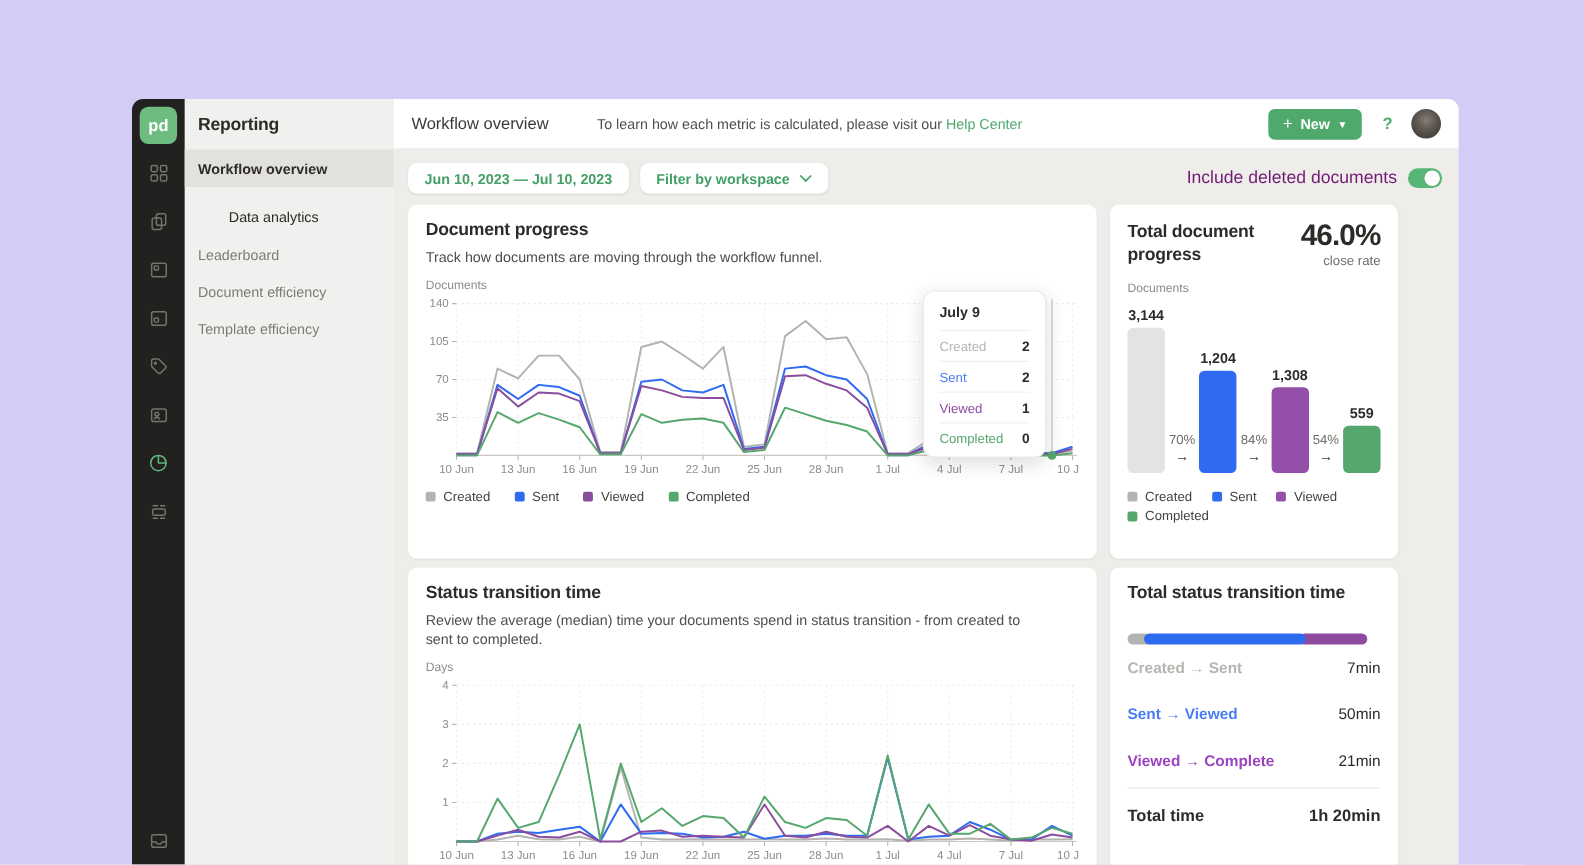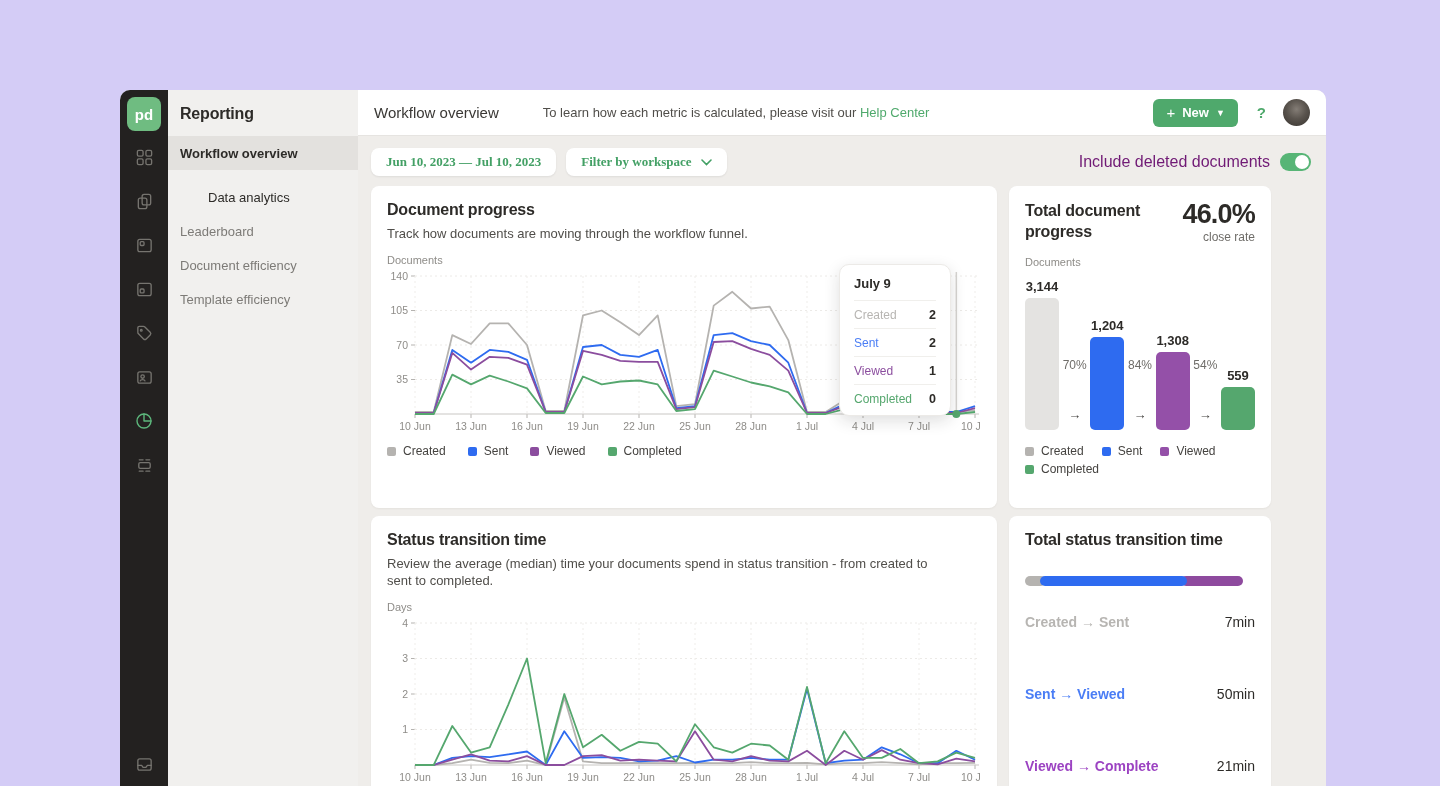--- a/index.html
+++ b/index.html
@@ -39,21 +39,21 @@
              padding:0 13px; font-size:13px; font-weight:700; display:flex; align-items:center; gap:7px; cursor:pointer;
              font-family:inherit; }
   .btn-new .plus { font-size:15px; font-weight:400; }
   .btn-new .caret { font-size:9px; }
   .help-q { color:#4fa96c; font-size:15px; font-weight:700; margin:0 17px 0 19px; cursor:pointer; }
   .avatar { width:27px; height:27px; border-radius:50%; background:radial-gradient(circle at 50% 38%, #847d76 0%, #5a544e 45%, #37332f 100%); cursor:pointer; }
 
   .content { padding:12px 0 0 13px; }
   .filter-row { width:940px; display:flex; align-items:center; margin-bottom:10px; }
   .chip { background:#fff; border-radius:8px; height:28px; padding:0 15px; display:flex; align-items:center; gap:9px;
-          font-size:13px; font-weight:700; color:#43a065; box-shadow:0 1px 2px rgba(31,30,28,.08); cursor:pointer; margin-right:10px;font-family:Liberation Serif, serif; }
+          font-size:13px; font-weight:700; color:#43a065; box-shadow:0 1px 2px rgba(31,30,28,.08); cursor:pointer; margin-right:10px; }
   .toggle-row { margin-left:auto; display:flex; align-items:center; gap:10px; }
   .toggle-label { font-size:16px; color:#701a75; }
   .toggle { width:31px; height:18px; border-radius:9px; background:#57b576; position:relative; cursor:pointer; }
   .toggle .knob { position:absolute; right:2px; top:2px; width:14px; height:14px; border-radius:50%; background:#fff; }
 
   .grid { display:grid; grid-template-columns:626px 262px; gap:8px 12px; width:900px; }
   .card { background:#fff; border-radius:8px; box-shadow:0 1px 2px rgba(31,30,28,.05); padding:14px 16px; position:relative; }
   .card-title { font-size:16px; font-weight:700; letter-spacing:-0.2px; line-height:20px; }
   .card-sub { font-size:13px; color:#504e4a; margin-top:5px; line-height:17px; }
   .axis-label { font-size:11px; color:#8e8c88; margin-top:12px; }
@@ -79,28 +79,28 @@
   
   .fh { display:flex; justify-content:space-between; }
   .fh-title { font-size:16px; font-weight:700; width:130px; line-height:21px; letter-spacing:-0.2px; }
   .fh-right { text-align:right; }
   .big { font-size:27px; font-weight:700; letter-spacing:-0.8px; line-height:28px; }
   .cr { font-size:12px; color:#6f6d69; margin-top:2px; }
   .funnel { display:flex; align-items:flex-end; margin-top:8px; height:154px; }
   .f-col { display:flex; flex-direction:column; align-items:center; justify-content:flex-end; }
   .f-val { font-weight:700; font-size:13px; margin-bottom:4px; }
   .f-bar { width:34px; border-radius:5px; }
-  .f-pct { display:flex; flex-direction:column; align-items:center; font-size:12px; color:#6f6d69; margin:0 2px 8px; width:38px;gap:35px; }
+  .f-pct { display:flex; flex-direction:column; align-items:center; font-size:12px; color:#6f6d69; margin:0 2px 8px; width:38px; }
   .f-arrow { font-size:13px; color:#454340; }
   .legend-sm { font-size:12px; gap:18px 18px; row-gap:4px; margin-top:14px; width:235px; }
 
   
   .pill { display:flex; height:10px; margin-top:26px; }
   .pill-seg { height:10px; border-radius:6px; position:relative; }
-  .tr { display:flex; justify-content:space-between; align-items:center; padding:28px 0; font-size:14px; }
+  .tr { display:flex; justify-content:space-between; align-items:center; padding:13px 0; font-size:14px; }
   .tr:first-of-type { margin-top:10px; }
   .tr .lab { font-weight:700; }
   .tr .val { color:#2d2b28; }
   .divider { border-top:1px solid #e8e6e3; margin-top:4px; }
   .total { display:flex; justify-content:space-between; padding:16px 0; font-size:15px; font-weight:700; }
 </style>
 </head>
 <body>
 
 <div class="window">

